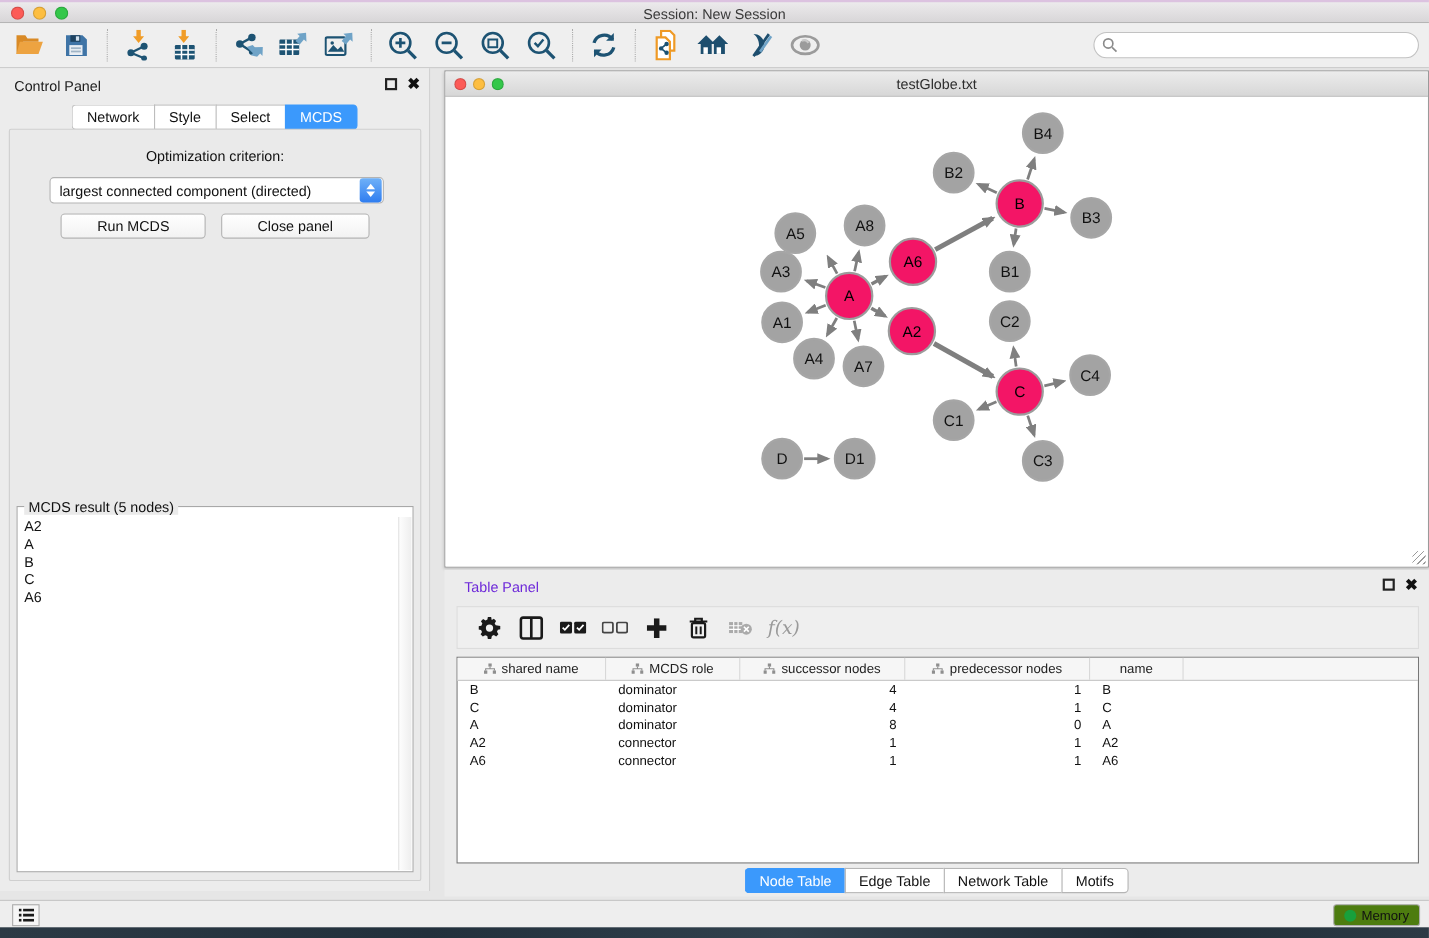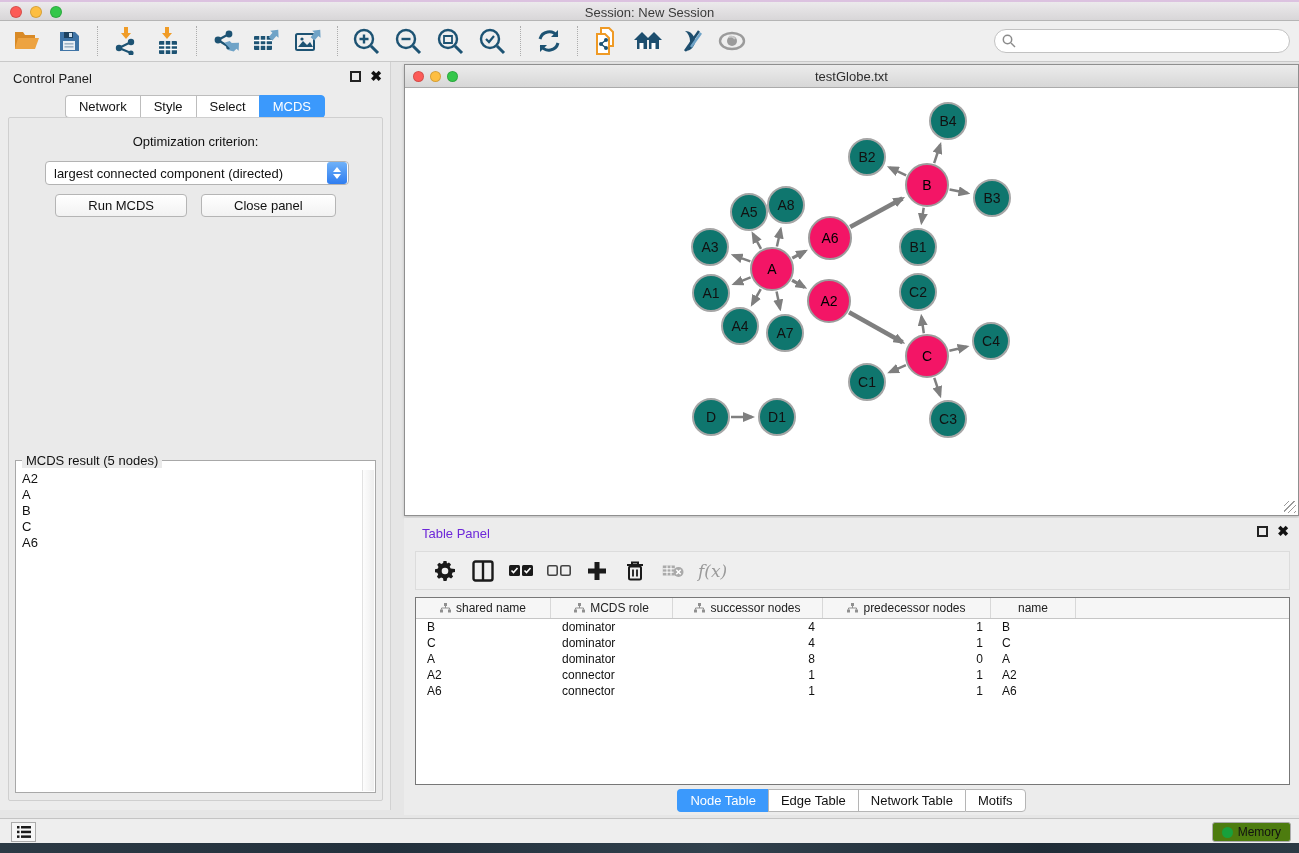--- a/index.html
+++ b/index.html
@@ -50,21 +50,21 @@
 
   
   .net-window{position:absolute;left:404px;top:64px;width:895px;height:452px;background:#fff;border:1px solid #8f8f8f;box-shadow:0 1px 3px rgba(0,0,0,.18)}
   .net-titlebar{position:relative;height:23px;background:linear-gradient(#ececec,#d7d7d7);border-bottom:1px solid #ababab}
   .net-lights{position:absolute;left:8px;top:6px;display:flex;gap:6px}
   .net-light{width:11px;height:11px;border-radius:50%;border:1px solid rgba(0,0,0,.15)}
   .net-title{position:absolute;left:0;right:0;top:4px;text-align:center;font-size:13px;color:#2d2d2d}
   .net-canvas{position:relative;width:893px;height:427px;background:#fff;overflow:hidden}
   .graph-svg{position:absolute;left:0;top:0}
   .gnode{position:absolute;border-radius:50%;display:flex;align-items:center;justify-content:center;font-size:14px;color:#111;cursor:pointer}
-  .gnode.plain{background:#0f766e;border:2px solid #a6a6a6}
+  .gnode.plain{background:#a3a3a3;border:2px solid #a6a6a6}
   .gnode.mcds{border:2px solid #9c9c9c;color:#000}
   .resize-grip{position:absolute;right:2px;bottom:2px;width:12px;height:12px;background:repeating-linear-gradient(135deg,transparent 0 3px,#9a9a9a 3px 4px)}
 
   
   .table-panel{position:absolute;left:404px;top:518px;width:895px;height:297px;background:#ececec}
   .tp-header{position:relative;height:30px}
   .tp-title{position:absolute;left:18px;top:8px;font-size:13px;color:#6d28d9}
   .tp-toolbar{position:absolute;left:11px;top:33px;width:875px;height:39px;background:#efefef;border:1px solid #dcdcdc;display:flex;align-items:center;padding-left:10px}
   .tp-icon{width:30px;height:26px;display:flex;align-items:center;justify-content:center;margin:0 4px;cursor:pointer}
   .fx-label{font-size:17px;color:#9a9a9a;font-family:"DejaVu Serif",serif;font-style:italic;margin-left:6px;cursor:pointer}
@@ -327,21 +327,21 @@
             <line x1="529.2732386183873" y1="289.8197158551618" x2="535.0943058495791" y2="307.28291754873715" stroke="#7F7F7F" stroke-width="2.5" marker-end="url(#arr)"></line>
             <line x1="326" y1="329" x2="347" y2="329" stroke="#7F7F7F" stroke-width="2.5" marker-end="url(#arr)"></line>
           </g>
       </svg>
       <div id="node-layer">
           <div class="gnode mcds" style="left: 345px; top: 159px; width: 44px; height: 44px; background: rgb(243, 21, 102);">A</div>
           <div class="gnode mcds" style="left: 403px; top: 128px; width: 44px; height: 44px; background: rgb(243, 21, 102);">A6</div>
           <div class="gnode mcds" style="left: 402px; top: 191px; width: 44px; height: 44px; background: rgb(243, 21, 102);">A2</div>
           <div class="gnode mcds" style="left: 500px; top: 75px; width: 44px; height: 44px; background: rgb(243, 21, 102);">B</div>
           <div class="gnode mcds" style="left: 500px; top: 246px; width: 44px; height: 44px; background: rgb(243, 21, 102);">C</div>
-          <div class="gnode plain" style="left: 325px; top: 105px; width: 38px; height: 38px;">A5</div>
+          <div class="gnode plain" style="left: 299px; top: 105px; width: 38px; height: 38px;">A5</div>
           <div class="gnode plain" style="left: 362px; top: 98px; width: 38px; height: 38px;">A8</div>
           <div class="gnode plain" style="left: 286px; top: 140px; width: 38px; height: 38px;">A3</div>
           <div class="gnode plain" style="left: 287px; top: 186px; width: 38px; height: 38px;">A1</div>
           <div class="gnode plain" style="left: 316px; top: 219px; width: 38px; height: 38px;">A4</div>
           <div class="gnode plain" style="left: 361px; top: 226px; width: 38px; height: 38px;">A7</div>
           <div class="gnode plain" style="left: 443px; top: 50px; width: 38px; height: 38px;">B2</div>
           <div class="gnode plain" style="left: 524px; top: 14px; width: 38px; height: 38px;">B4</div>
           <div class="gnode plain" style="left: 568px; top: 91px; width: 38px; height: 38px;">B3</div>
           <div class="gnode plain" style="left: 494px; top: 140px; width: 38px; height: 38px;">B1</div>
           <div class="gnode plain" style="left: 494px; top: 185px; width: 38px; height: 38px;">C2</div>

